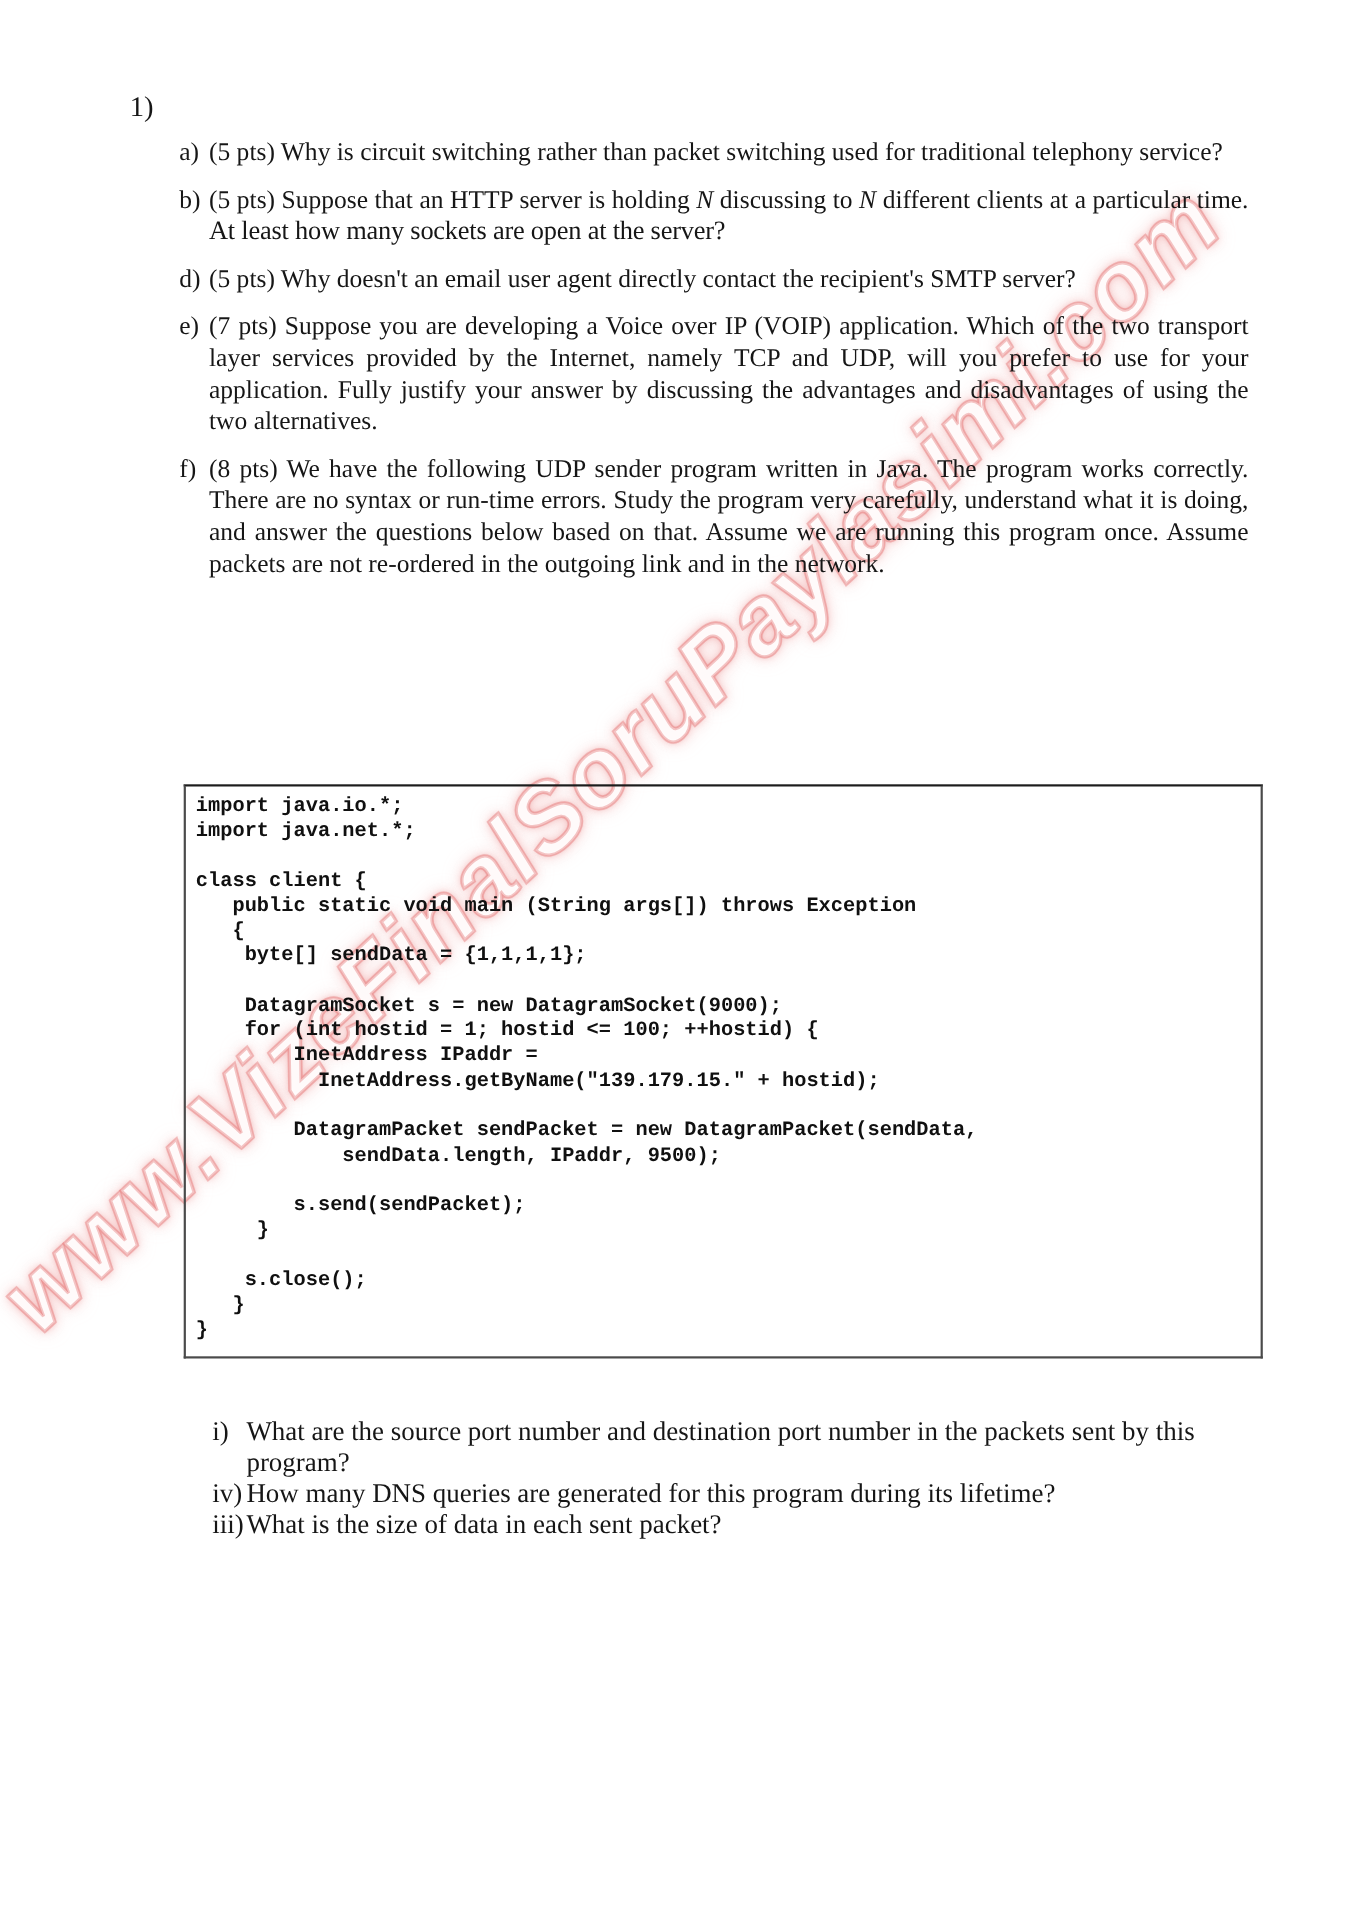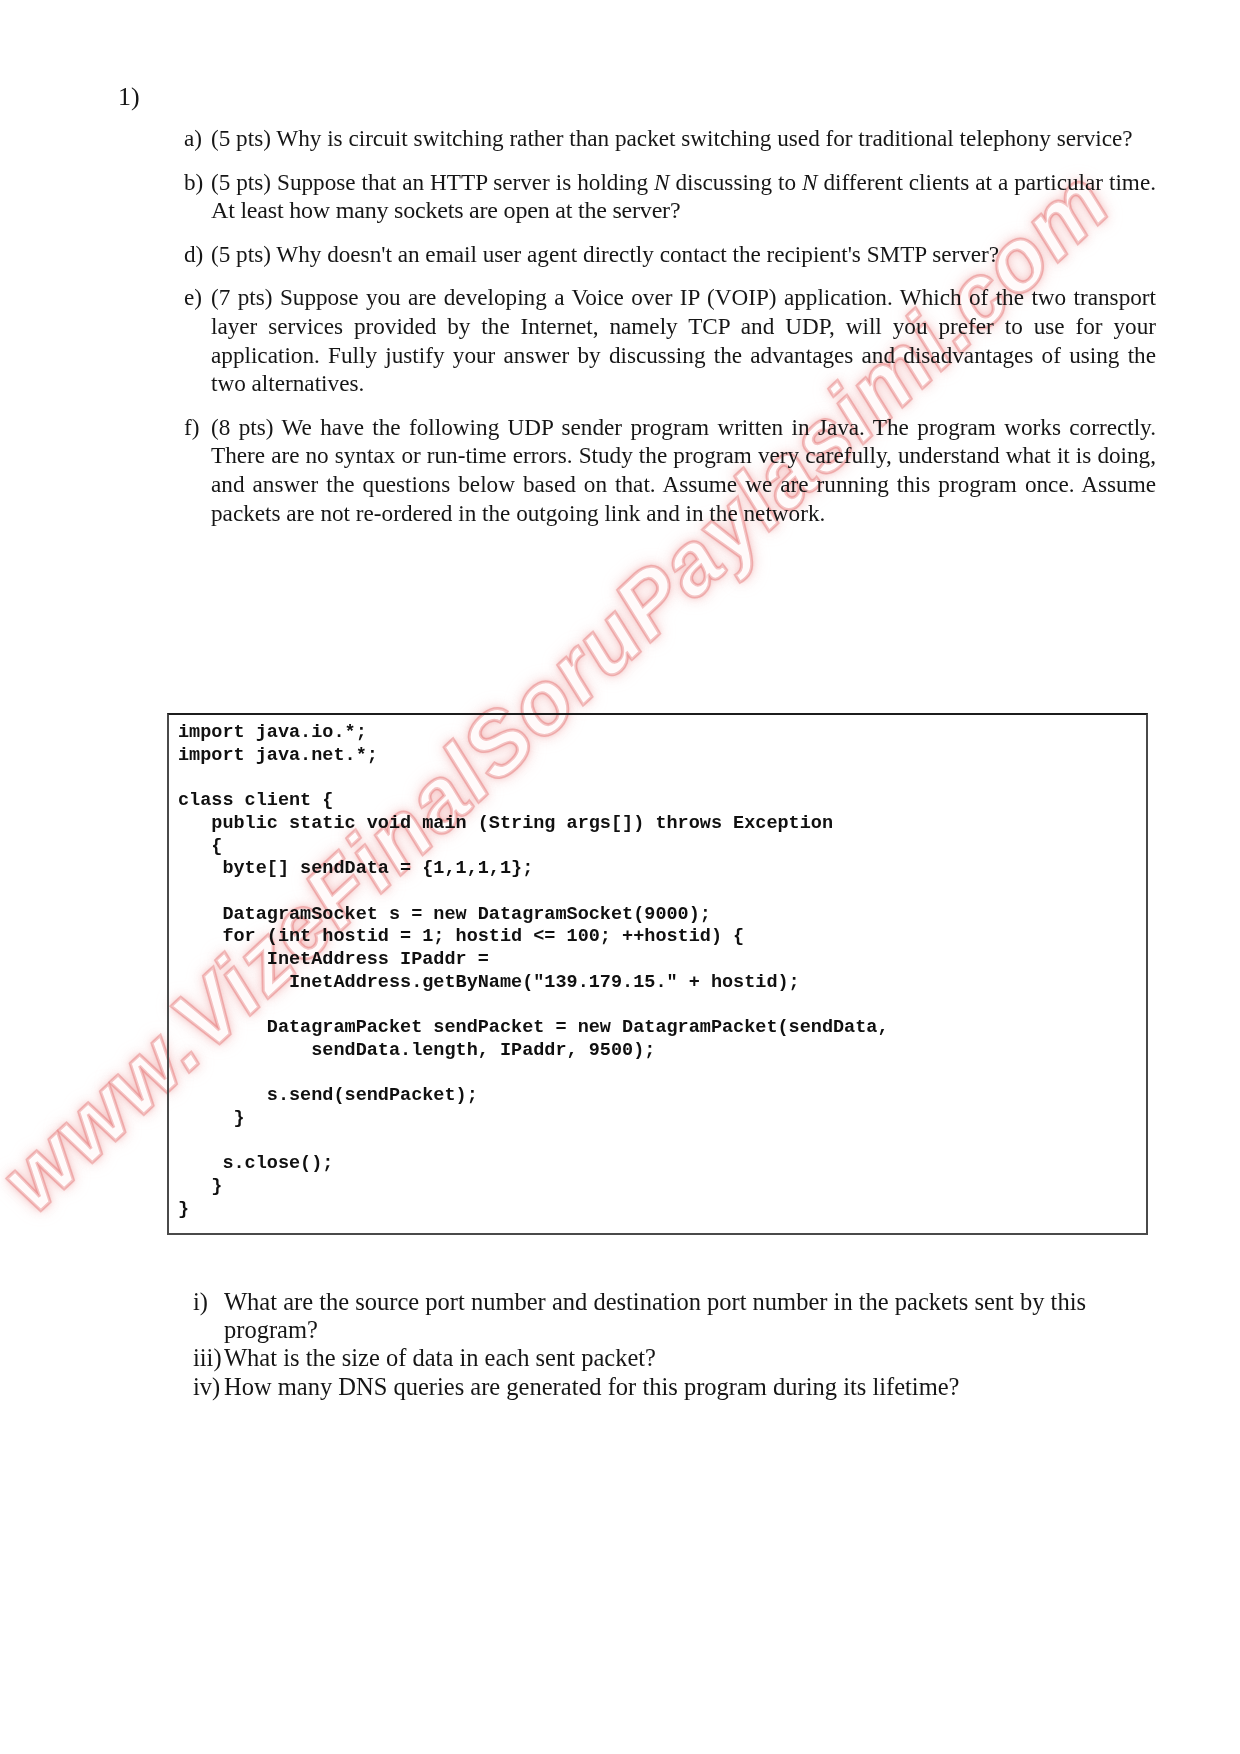--- a/index.html
+++ b/index.html
@@ -29,21 +29,21 @@
       0 0 9px rgba(236,140,140,0.50),
       0 0 18px rgba(244,160,160,0.40);
     z-index:1;
   }
   
   .q-number{
     position:absolute;left:118px;top:82px;
     font-size:26px;z-index:2;
   }
   .qlist{
-    position:absolute;left:163px;top:124px;width:972px;z-index:2;margin-left:21px;
+    position:absolute;left:163px;top:124px;width:972px;z-index:2;
   }
   .qitem{
     font-size:23.2px;line-height:28.6px;
     text-align:justify;
     padding-left:27px;text-indent:-27px;
     margin:0 0 15px 0;
   }
   .qlabel{
     display:inline-block;width:27px;text-indent:0;
   }
@@ -111,21 +111,21 @@
 
     s.close();
    }
 }</pre>
   <div class="subq" id="subq">
       <div class="subitem">
         <span class="sublabel">i)</span>
         <span class="subtext"><span>What are the source port number and destination port number in the packets sent by this program?</span></span>
       </div>
       <div class="subitem">
+        <span class="sublabel">iv)</span>
+        <span class="subtext"><span>How many DNS queries are generated for this program during its lifetime?</span></span>
+      </div>
+      <div class="subitem">
         <span class="sublabel">iii)</span>
         <span class="subtext"><span>What is the size of data in each sent packet?</span></span>
-      </div>
-      <div class="subitem">
-        <span class="sublabel">iv)</span>
-        <span class="subtext"><span>How many DNS queries are generated for this program during its lifetime?</span></span>
       </div>
     </div>
 </div>
 
 </body></html>

